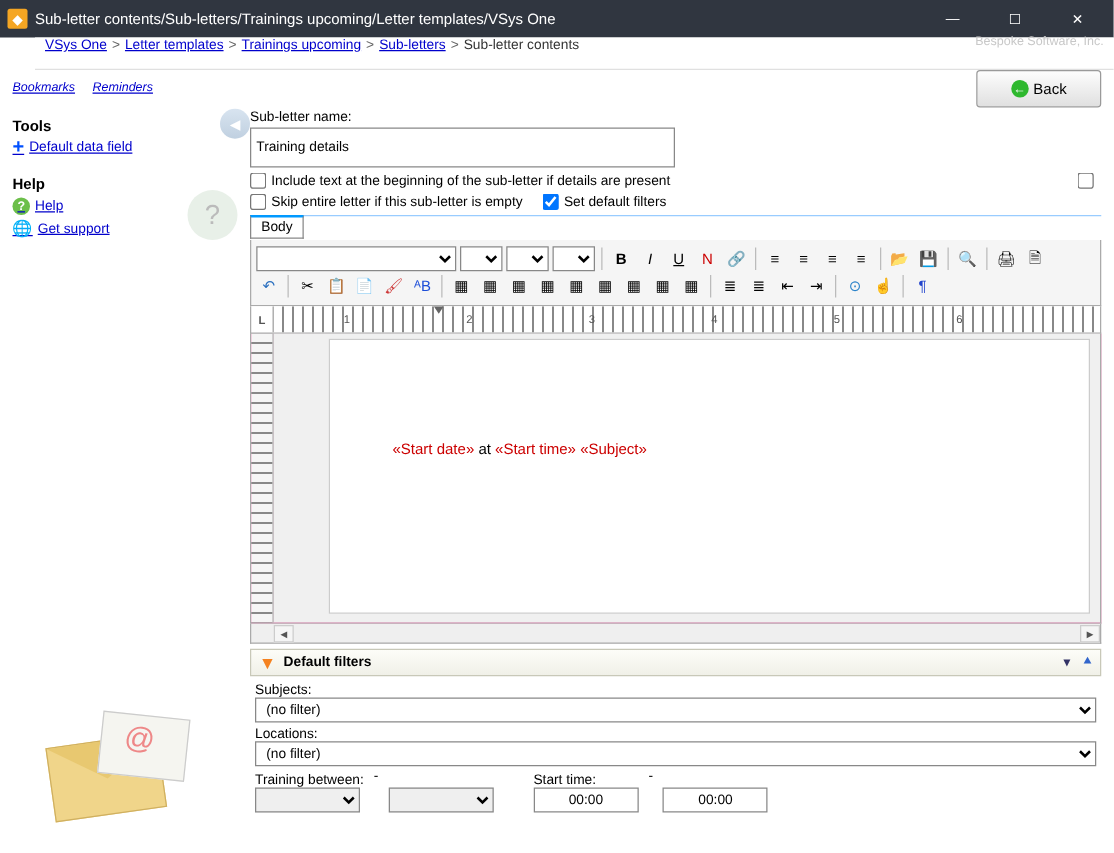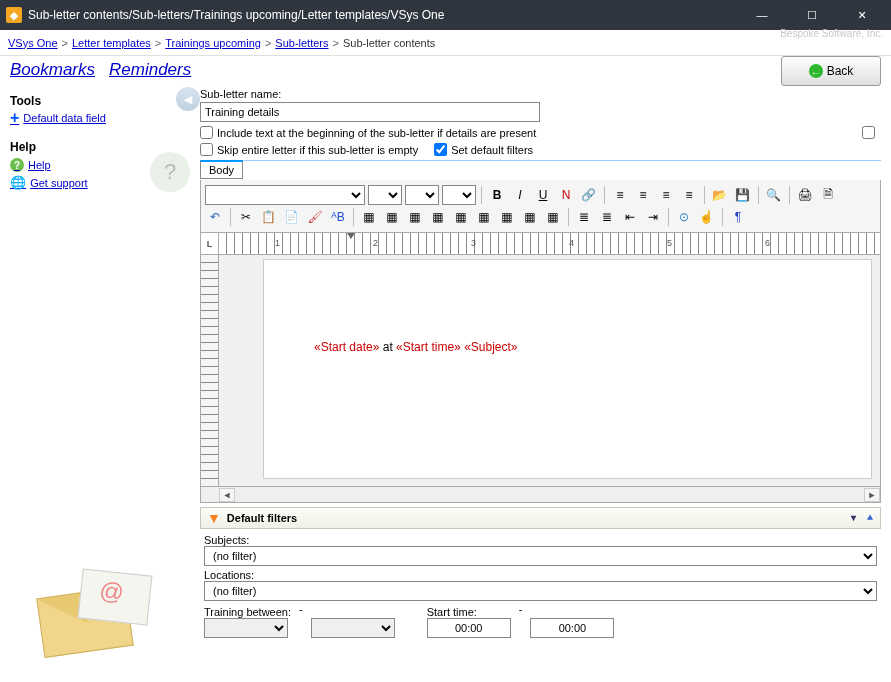--- a/index.html
+++ b/index.html
@@ -4,28 +4,28 @@
 <style>
   * { box-sizing: border-box; margin: 0; padding: 0; }
   body { font-family: Tahoma, Arial, sans-serif; font-size: 11px; background: #ffffff; color: #000; width: 891px; height: 682px; overflow: hidden; position: relative; }
   
   .titlebar { height: 30px; background: #303640; color: #fff; display: flex; align-items: center; padding: 0 6px; }
   .titlebar .icon { width: 16px; height: 16px; background: #f5a623; border-radius: 2px; margin-right: 6px; display:flex;align-items:center;justify-content:center;}
   .titlebar .title { flex: 1; font-size: 12px; }
   .titlebar .winbtns { display: flex; gap: 20px; margin-right:8px;}
   .titlebar .winbtn { width: 30px; height: 20px; display:flex;align-items:center;justify-content:center; cursor:pointer;}
   
-  .breadcrumb-row { height: 26px; display:flex; align-items:center; padding: 0 8px; border-bottom: 1px solid #e0e0e0; position:relative; background:#fff;}
+  .breadcrumb-row { height: 26px; display:flex; padding: 0 8px; border-bottom: 1px solid #e0e0e0; position:relative; background:#fff;margin-left:28px;}
   .breadcrumb-row a { color:#0000cc; text-decoration:underline; font-size:11px; }
   .breadcrumb-row .sep { color:#666; margin:0 4px; font-size:11px;}
   .breadcrumb-row .current { color:#333; font-size:11px;}
   .bespoke { position:absolute; right:8px; top:-2px; color:#c8c8c8; font-size:10px; pointer-events:none;}
   
   .subheader-row { height: 28px; padding: 2px 10px; display:flex; align-items:center; gap:14px; position:relative;}
-  .subheader-row a { color:#0000cc; font-style:italic; text-decoration:underline; font-size:17px;}
+  .subheader-row a { color:#0000cc; font-style:italic; text-decoration:underline; font-size:10px;}
   .back-btn { position:absolute; right:10px; top:30px; width:100px; height:30px; border:1px solid #9a9a9a; border-radius:3px; background:linear-gradient(#fdfdfd,#e0e0e0); display:flex; align-items:center; justify-content:center; gap:4px; font-size:12px; cursor:pointer;}
   .back-btn .arr { width:14px;height:14px;border-radius:50%;background:#2eb82e;display:flex;align-items:center;justify-content:center;color:#fff;font-size:10px;font-weight:bold;}
   
   .main { display:flex; height: calc(682px - 30px); }
   .sidebar { width: 200px; padding: 8px 10px; position:relative; }
   .sidebar h3 { font-size:12px; font-weight:bold; margin-bottom:4px; margin-top:6px;}
   .sidebar .link { color:#0000cc; text-decoration:underline; font-size:11px; display:flex; align-items:center; gap:4px; margin: 3px 0; cursor:pointer;}
   .plus-icon { color:#0050ff; font-size:16px; font-weight:bold; line-height:12px;}
   .help-icon { width:14px;height:14px;border-radius:50%;background:#6cbf4a;color:#fff;display:flex;align-items:center;justify-content:center;font-size:10px;font-weight:bold;}
   .globe-icon { color:#0066cc; font-size:13px;}
@@ -35,21 +35,21 @@
   .env1 { position:absolute; width:90px;height:60px;background:#f0d58a;transform:rotate(-8deg);left:10px;top:30px;border:1px solid #d0b060;}
   .env1:before { content:""; position:absolute; left:0;top:0;border-left:45px solid transparent;border-right:45px solid transparent;border-top:30px solid #e8c870;}
   .env2 { position:absolute; width:70px;height:50px;background:#f5f5f0;transform:rotate(6deg);left:50px;top:10px;border:1px solid #ccc;}
   .env2:before{content:"@";position:absolute;left:18px;top:5px;color:#e88;font-size:24px;}
   
   .content { flex:1; padding: 4px 10px 0 0; position:relative; overflow:hidden;}
   .form-row { display:flex; gap:24px; margin-bottom:4px;flex-direction:column;}
   .form-group { display:flex; flex-direction:column; }
   .form-group.flex1 { flex:1; }
   .form-group label { font-size:11px; margin-bottom:2px; color:#000;}
-  .form-group input[type=text], .form-group select { height:20px; border:1px solid #888; font-size:11px; padding:1px 4px; background:#fff;}
+  .form-group input[type=text], .form-group select { height:32px; border:1px solid #888; font-size:11px; padding:1px 4px; background:#fff;}
   .chk-row { display:flex; gap:16px; margin: 4px 0; font-size:11px; align-items:center; flex-wrap:wrap;}
   .chk { display:flex; align-items:center; gap:4px;}
   .chk input { width:13px;height:13px;}
   
   .tab-strip { margin-top:4px; border-top:1px solid #9cf; }
   .tab { display:inline-block; padding:2px 8px; border:1px solid #888; border-top:2px solid #09f; background:#fff; font-size:11px; position:relative; top:-1px;}
   
   .toolbar-area { border:1px solid #aaa; border-top:none; padding:3px 4px; background:#f5f5f5;}
   .tb-row { display:flex; align-items:center; gap:3px; margin:2px 0; flex-wrap:nowrap;}
   .tb-select { height:20px; border:1px solid #888; font-size:11px; background:#fff;}

